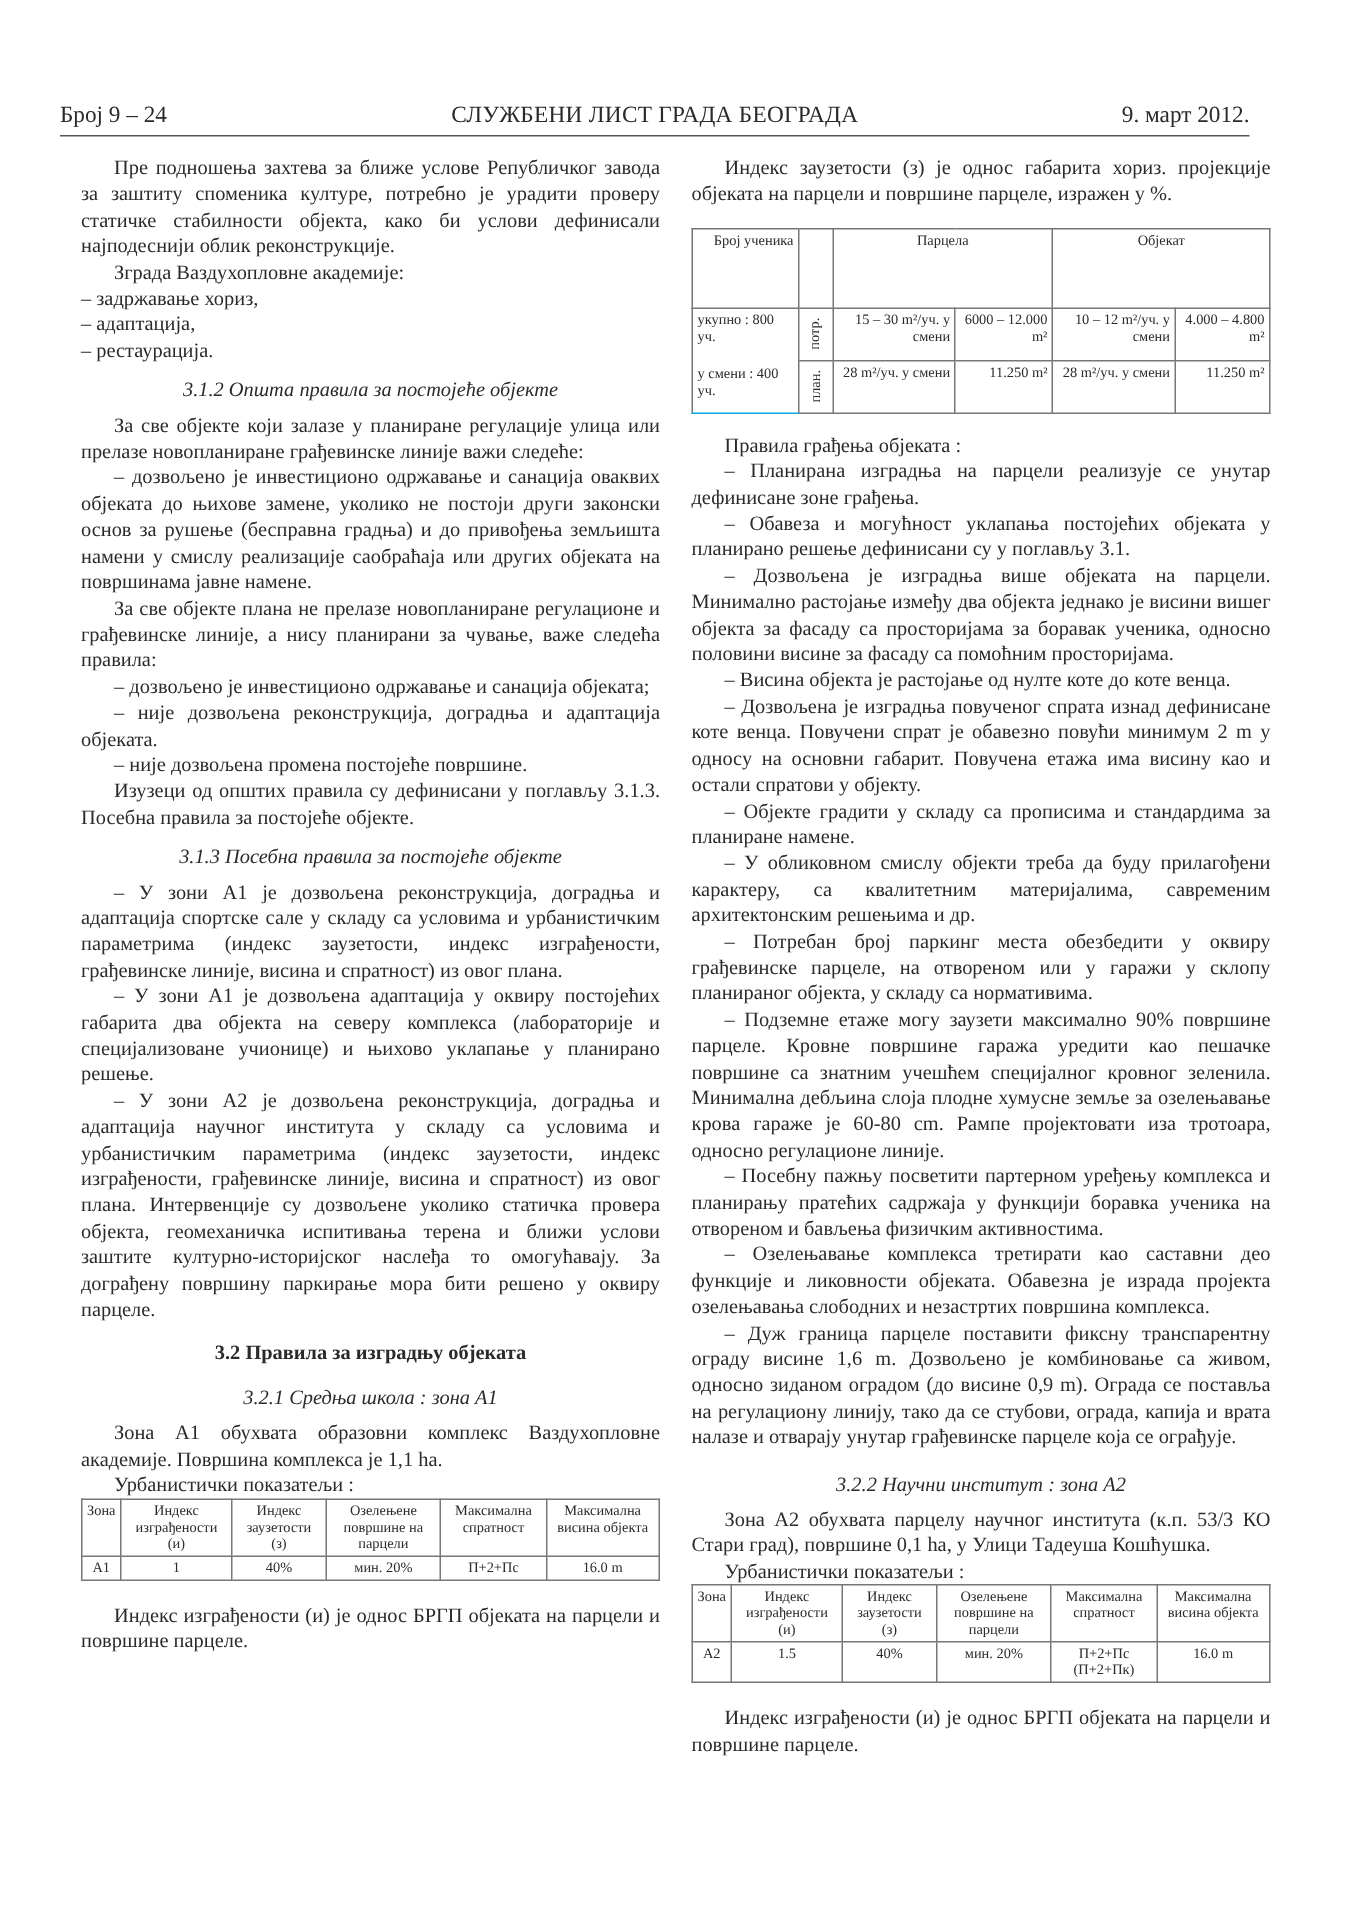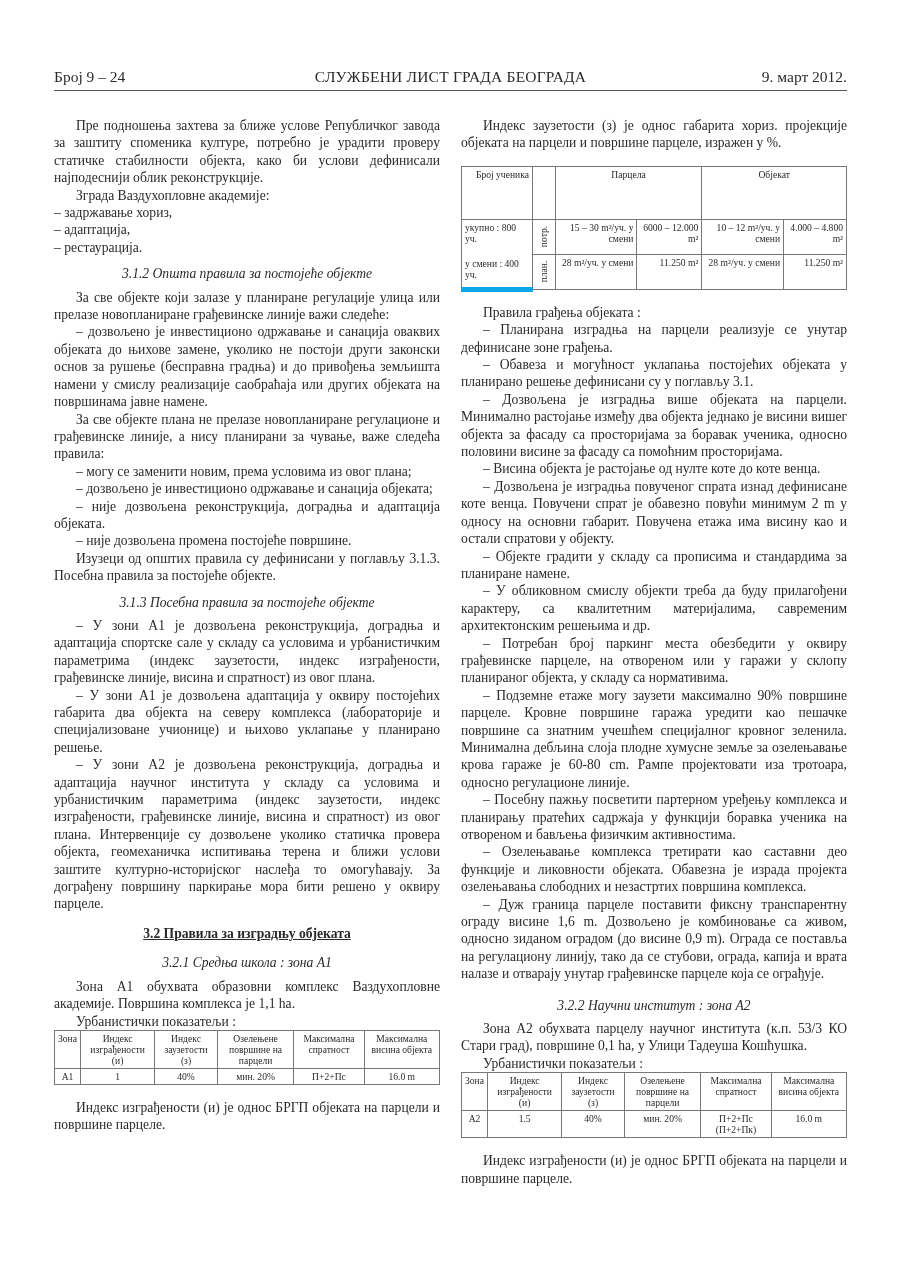--- a/index.html
+++ b/index.html
@@ -1,29 +1,29 @@
 <!DOCTYPE html>
 <html><head>
 <meta charset="utf-8">
 <style>
   html, body { margin: 0; padding: 0; background: #ffffff; }
   body { width: 900px; height: 1272px; position: relative; overflow: hidden;
          font-family: "Liberation Serif", "DejaVu Serif", serif; color: #2a2a2a; }
-  .header { position: absolute; left: 54px; top: 66px; width: 793px; height: 24px;
+  .header { position: absolute; left: 40px; top: 66px; width: 793px; height: 24px;
             border-bottom: 1.5px solid #555; font-size: 15.5px; }
   .header .left { position: absolute; left: 0; top: 2px; }
   .header .center { position: absolute; left: 0; right: 0; top: 2px; text-align: center; letter-spacing: 0.2px; }
   .header .right { position: absolute; right: 0; top: 2px; }
-  .col { position: absolute; top: 117px; width: 386px; font-size: 13.6px; line-height: 17.4px; }
+  .col { position: absolute; top: 103px; width: 386px; font-size: 13.6px; line-height: 17.4px; }
   .col.left { left: 54px; }
   .col.right { left: 461px; }
   p { margin: 0; text-align: justify; text-indent: 22px; }
   p.noind { text-indent: 0; }
   .sub { text-align: center; font-style: italic; text-indent: 0; margin: 9px 0 6px 0; }
-  .sec { text-align: center; font-weight: bold; text-indent: 0; margin: 12px 0 12px 0; text-decoration: underline; }
+  .sec { text-align: center; font-weight: bold; text-indent: 0; margin: 12px 0 12px 0; }
   table { border-collapse: collapse; font-size: 9.6px; line-height: 11px; width: 100%; }
   td, th { border: 1px solid #777; padding: 2px 3px; font-weight: normal; vertical-align: top; }
   .t1 { margin: 14px 0 12px 0; }
   .t1 th { text-align: center; height: 48px; }
   .t1 td { height: 30px; }
   .t1 td.r { text-align: right; }
   .t1 td.v { width: 10px; padding: 0; text-align: center; vertical-align: middle; }
   .vert { display: inline-block; transform: rotate(-90deg); white-space: nowrap; font-size: 9.6px; }
   .t2 th, .t2 td { text-align: center; }
   .t2 th { vertical-align: top; }
@@ -41,21 +41,20 @@
 <div class="col left">
   <p>Пре подношења захтева за ближе услове Републичког завода за заштиту споменика културе, потребно је урадити проверу статичке стабилности објекта, како би услови дефинисали најподеснији облик реконструкције.</p>
   <p>Зграда Ваздухопловне академије:</p>
   <p class="noind">– задржавање хориз,</p>
   <p class="noind">– адаптација,</p>
   <p class="noind">– рестаурација.</p>
   <p class="sub">3.1.2 Општа правила за постојеће објекте</p>
   <p>За све објекте који залазе у планиране регулације улица или прелазе новопланиране грађевинске линије важи следеће:</p>
   <p>– дозвољено је инвестиционо одржавање и санација оваквих објеката до њихове замене, уколико не постоји други законски основ за рушење (бесправна градња) и до привођења земљишта намени у смислу реализације саобраћаја или других објеката на површинама јавне намене.</p>
   <p>За све објекте плана не прелазе новопланиране регулационе и грађевинске линије, а нису планирани за чување, важе следећа правила:</p>
-  <p>– могу се заменити новим, према условима из овог плана;</p>
   <p>– дозвољено је инвестиционо одржавање и санација објеката;</p>
   <p>– није дозвољена реконструкција, доградња и адаптација објеката.</p>
   <p>– није дозвољена промена постојеће површине.</p>
   <p>Изузеци од општих правила су дефинисани у поглављу 3.1.3. Посебна правила за постојеће објекте.</p>
   <p class="sub">3.1.3 Посебна правила за постојеће објекте</p>
   <p>– У зони А1 је дозвољена реконструкција, доградња и адаптација спортске сале у складу са условима и урбанистичким параметрима (индекс заузетости, индекс изграђености, грађевинске линије, висина и спратност) из овог плана.</p>
   <p>– У зони А1 је дозвољена адаптација у оквиру постојећих габарита два објекта на северу комплекса (лабораторије и специјализоване учионице) и њихово уклапање у планирано решење.</p>
   <p>– У зони А2 је дозвољена реконструкција, доградња и адаптација научног института у складу са условима и урбанистичким параметрима (индекс заузетости, индекс изграђености, грађевинске линије, висина и спратност) из овог плана. Интервенције су дозвољене уколико статичка провера објекта, геомеханичка испитивања терена и ближи услови заштите културно-историјског наслеђа то омогућавају. За дограђену површину паркирање мора бити решено у оквиру парцеле.</p>
   <p class="sec">3.2 Правила за изградњу објеката</p>
   <p class="sub">3.2.1 Средња школа : зона А1</p>
@@ -89,21 +88,21 @@
   <p>Индекс заузетости (з) је однос габарита хориз. пројекције објеката на парцели и површине парцеле, изражен у %.</p>
   <table class="t1">
     <tbody>
         <tr>
       <th style="text-align:right;width:64px">Број ученика</th>
       <th style="width:10px"></th>
       <th colspan="2">Парцела</th>
       <th colspan="2">Објекат</th>
     </tr>
     <tr>
-      <td rowspan="2" style="border-bottom:5px solid #0ea5e9">
+      <td rowspan="2" style="border-bottom:1px solid #0ea5e9">
         <div>укупно : 800 уч.</div>
         <div style="height:14px"></div>
         <div>у смени : 400 уч.</div>
       </td>
       <td class="v"><span class="vert">потр.</span></td>
       <td class="r">15 – 30 m²/уч. у смени</td>
       <td class="r">6000 – 12.000 m²</td>
       <td class="r">10 – 12 m²/уч. у смени</td>
       <td class="r">4.000 – 4.800 m²</td>
     </tr>

